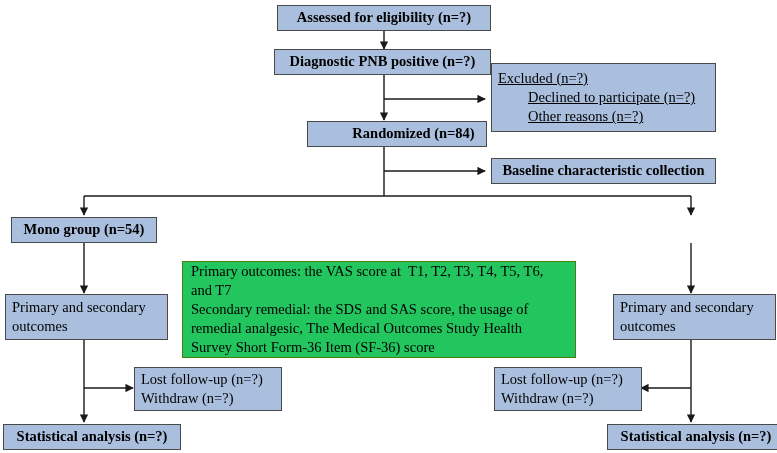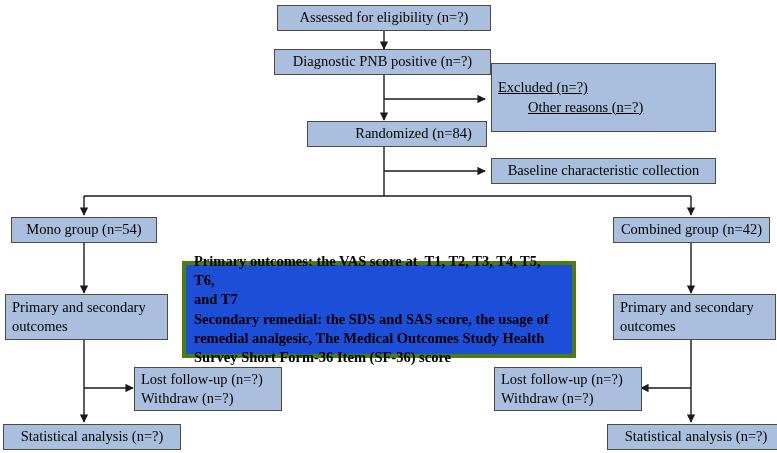--- a/index.html
+++ b/index.html
@@ -44,34 +44,34 @@
   }
   .node.center-align {
     align-items: center;
     text-align: center;
   }
   .node.left-align {
     align-items: flex-start;
     text-align: left;
   }
   .node.pale {
-    background: #1d4ed8;
-    border: 4px solid #4d7c0f;
-    font-weight: bold;
+    background: #22c55e;
+    border: 1px solid #4d7c0f;
   }
   .node .line {
     display: block;
   }
   .node .indent {
     display: block;
     padding-left: 30px;
   }
   .node-text {
     display: block;
     width: 100%;
+    font-weight: bold;
   }
 </style>
 </head>
 <body>
 
 <div id="canvas">
 
   <svg id="edges" viewBox="0 0 777 453" width="777" height="453" xmlns="http://www.w3.org/2000/svg">
     <defs>
       <marker id="arrow" viewBox="0 0 10 10" refX="9" refY="5" markerWidth="6" markerHeight="6" orient="auto-start-reverse">
@@ -112,38 +112,36 @@
   <div class="node center-align" style="left:277px; top:5px; width:214px; height:26px;">
     <span class="node-text">Assessed for eligibility (n=?)</span>
   </div>
 
   <div class="node center-align" style="left:274px; top:49px; width:217px; height:26px;">
     <span class="node-text">Diagnostic PNB positive (n=?)</span>
   </div>
 
   <div class="node left-align" style="left:491px; top:63px; width:225px; height:69px;text-decoration:underline;">
     <span class="line">Excluded (n=?)</span>
+    <span class="indent">Declined to participate (n=?)</span>
     <span class="indent">Other reasons (n=?)</span>
   </div>
 
   <div class="node center-align" style="left:307px; top:121px; width:180px; height:26px;padding-left:39px;">
     <span class="node-text">Randomized (n=84)</span>
   </div>
 
   <div class="node center-align" style="left:491px; top:158px; width:225px; height:26px;align-items:flex-end;">
     <span class="node-text">Baseline characteristic collection</span>
   </div>
 
   <div class="node center-align" style="left:11px; top:217px; width:146px; height:26px;">
     <span class="node-text">Mono group (n=54)</span>
   </div>
 
-  <div class="node center-align" style="left:613px; top:217px; width:157px; height:26px;">
-    <span class="node-text">Combined group (n=42)</span>
-  </div>
 
   <div class="node pale left-align" style="left:182px; top:261px; width:394px; height:97px; padding:4px 8px;">
     <span class="line">Primary outcomes: the VAS score at  T1, T2, T3, T4, T5, T6,</span>
     <span class="line">and T7</span>
     <span class="line">Secondary remedial: the SDS and SAS score, the usage of</span>
     <span class="line">remedial analgesic, The Medical Outcomes Study Health</span>
     <span class="line">Survey Short Form-36 Item (SF-36) score</span>
   </div>
 
   <div class="node left-align" style="left:5px; top:294px; width:163px; height:46px;">

